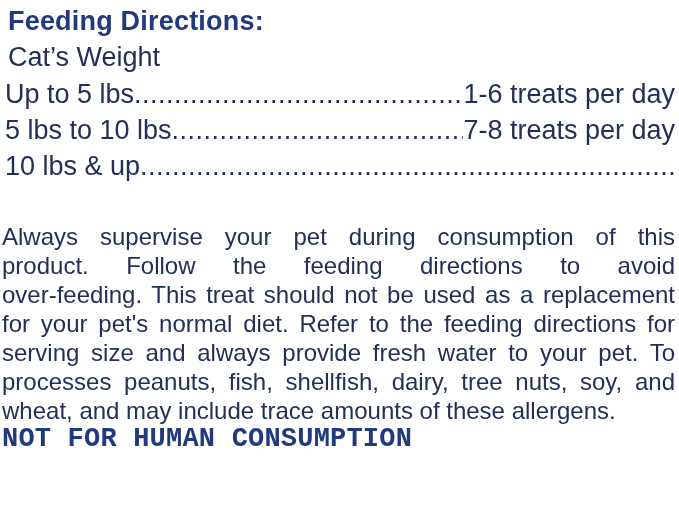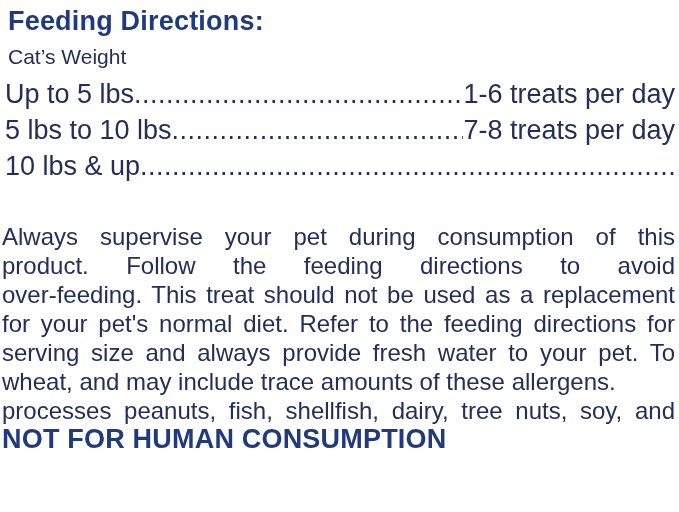--- a/index.html
+++ b/index.html
@@ -20,21 +20,21 @@
   }
   .heading{
     font-size:27px;
     font-weight:700;
     line-height:34px;
     letter-spacing:0.2px;
     color:var(--navy-heading);
     margin-left:6px;
   }
   .weight-header{
-    font-size:21px;
+    font-size:27px;
     font-weight:400;
     line-height:38px;
     margin-left:6px;
     color:var(--navy-body);
   }
   .feed-table{margin-left:3px;}
   .feed-row{
     display:flex;
     align-items:baseline;
     font-size:27px;
@@ -65,20 +65,21 @@
   .advisory .jline.last{
     text-align-last:left;
   }
   .warning{
     font-size:27px;
     font-weight:700;
     line-height:29px;
     letter-spacing:0.2px;
     color:var(--navy-heading);
     white-space:nowrap;
+    font-family:Liberation Mono, monospace;
   }
 </style>
 </head>
 <body>
 
 <div class="label-panel">
 
   <div class="heading">Feeding Directions:</div>
 
   <div class="weight-header">Cat’s Weight</div>
@@ -103,19 +104,19 @@
     </div>
 
   </div>
 
   <div class="advisory">
     <div class="jline">Always supervise your pet during consumption of this</div>
     <div class="jline">product. Follow the feeding directions to avoid</div>
     <div class="jline">over-feeding. This treat should not be used as a replacement</div>
     <div class="jline">for your pet's normal diet. Refer to the feeding directions for</div>
     <div class="jline">serving size and always provide fresh water to your pet. To</div>
+    <div class="jline">processes peanuts, fish, shellfish, dairy, tree nuts, soy, and</div>
     <div class="jline last">wheat, and may include trace amounts of these allergens.</div>
-    <div class="jline">processes peanuts, fish, shellfish, dairy, tree nuts, soy, and</div>
   </div>
 
   <div class="warning">NOT FOR HUMAN CONSUMPTION</div>
 
 </div>
 
 </body></html>

